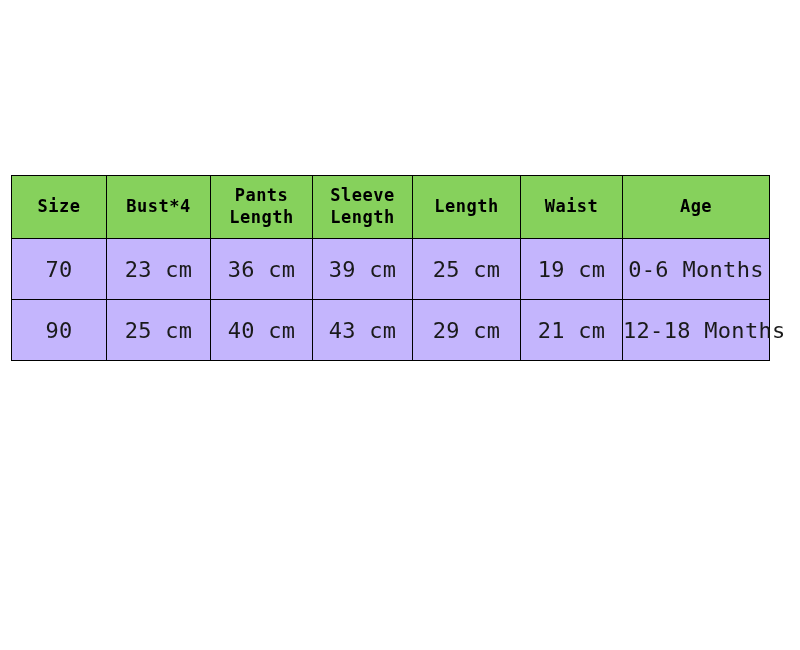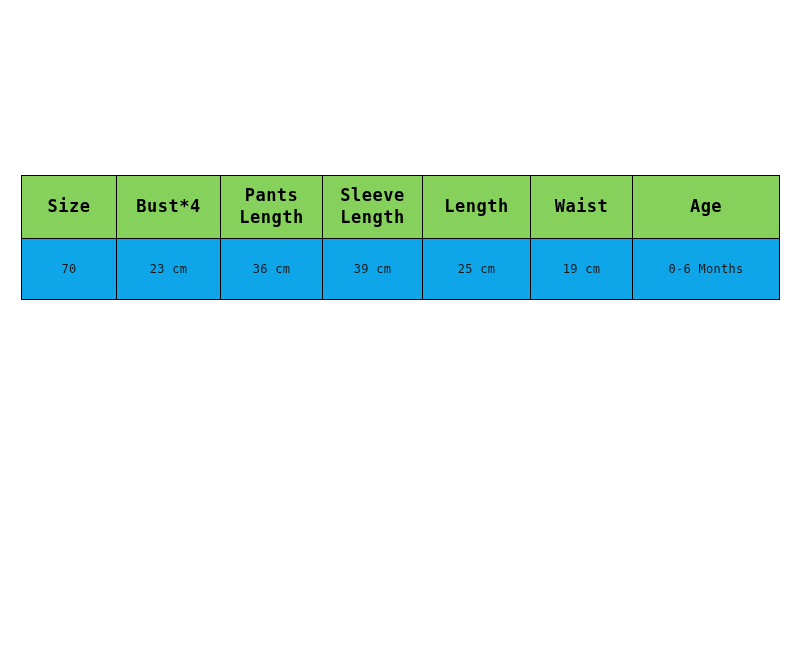--- a/index.html
+++ b/index.html
@@ -13,21 +13,21 @@
     font-family: "Liberation Serif", serif;
     overflow: hidden;
   }
   .page {
     position: relative;
     width: 800px;
     height: 650px;
   }
   .size-chart {
     position: absolute;
-    left: 21px;
+    left: 11px;
     top: 175px;
     width: 758px;
     border-collapse: collapse;
     table-layout: fixed;
   }
   .size-chart th,
   .size-chart td {
     border: 1px solid #000000;
     text-align: center;
     vertical-align: middle;
@@ -37,24 +37,24 @@
     background: #86d15c;
     height: 62px;
     font-family: "DejaVu Sans Mono", "Liberation Mono", monospace;
     font-weight: bold;
     font-size: 17px;
     line-height: 1.28;
     color: #000000;
     letter-spacing: 0.5px;
   }
   .size-chart tbody td {
-    background: #0ea5e9;
+    background: #c4b5fd;
     height: 60px;
     font-family: "DejaVu Sans Mono", "Liberation Mono", monospace;
-    font-size: 12px;
+    font-size: 22px;
     color: #1a1a1a;
     letter-spacing: 0.3px;
     white-space: nowrap;
   }
   .col-size   { width: 95px; }
   .col-bust   { width: 104px; }
   .col-tops   { width: 102px; }
   .col-pants  { width: 100px; }
   .col-sleeve { width: 108px; }
   .col-waist  { width: 102px; }
@@ -107,15 +107,24 @@
     <tbody>
       <tr>
         <td>70</td>
         <td>23 cm</td>
         <td>36 cm</td>
         <td>39 cm</td>
         <td>25 cm</td>
         <td>19 cm</td>
         <td>0-6 Months</td>
       </tr>
+      <tr>
+        <td>90</td>
+        <td>25 cm</td>
+        <td>40 cm</td>
+        <td>43 cm</td>
+        <td>29 cm</td>
+        <td>21 cm</td>
+        <td>12-18 Months</td>
+      </tr>
     </tbody>
   </table>
 </div>
 
 </body></html>

